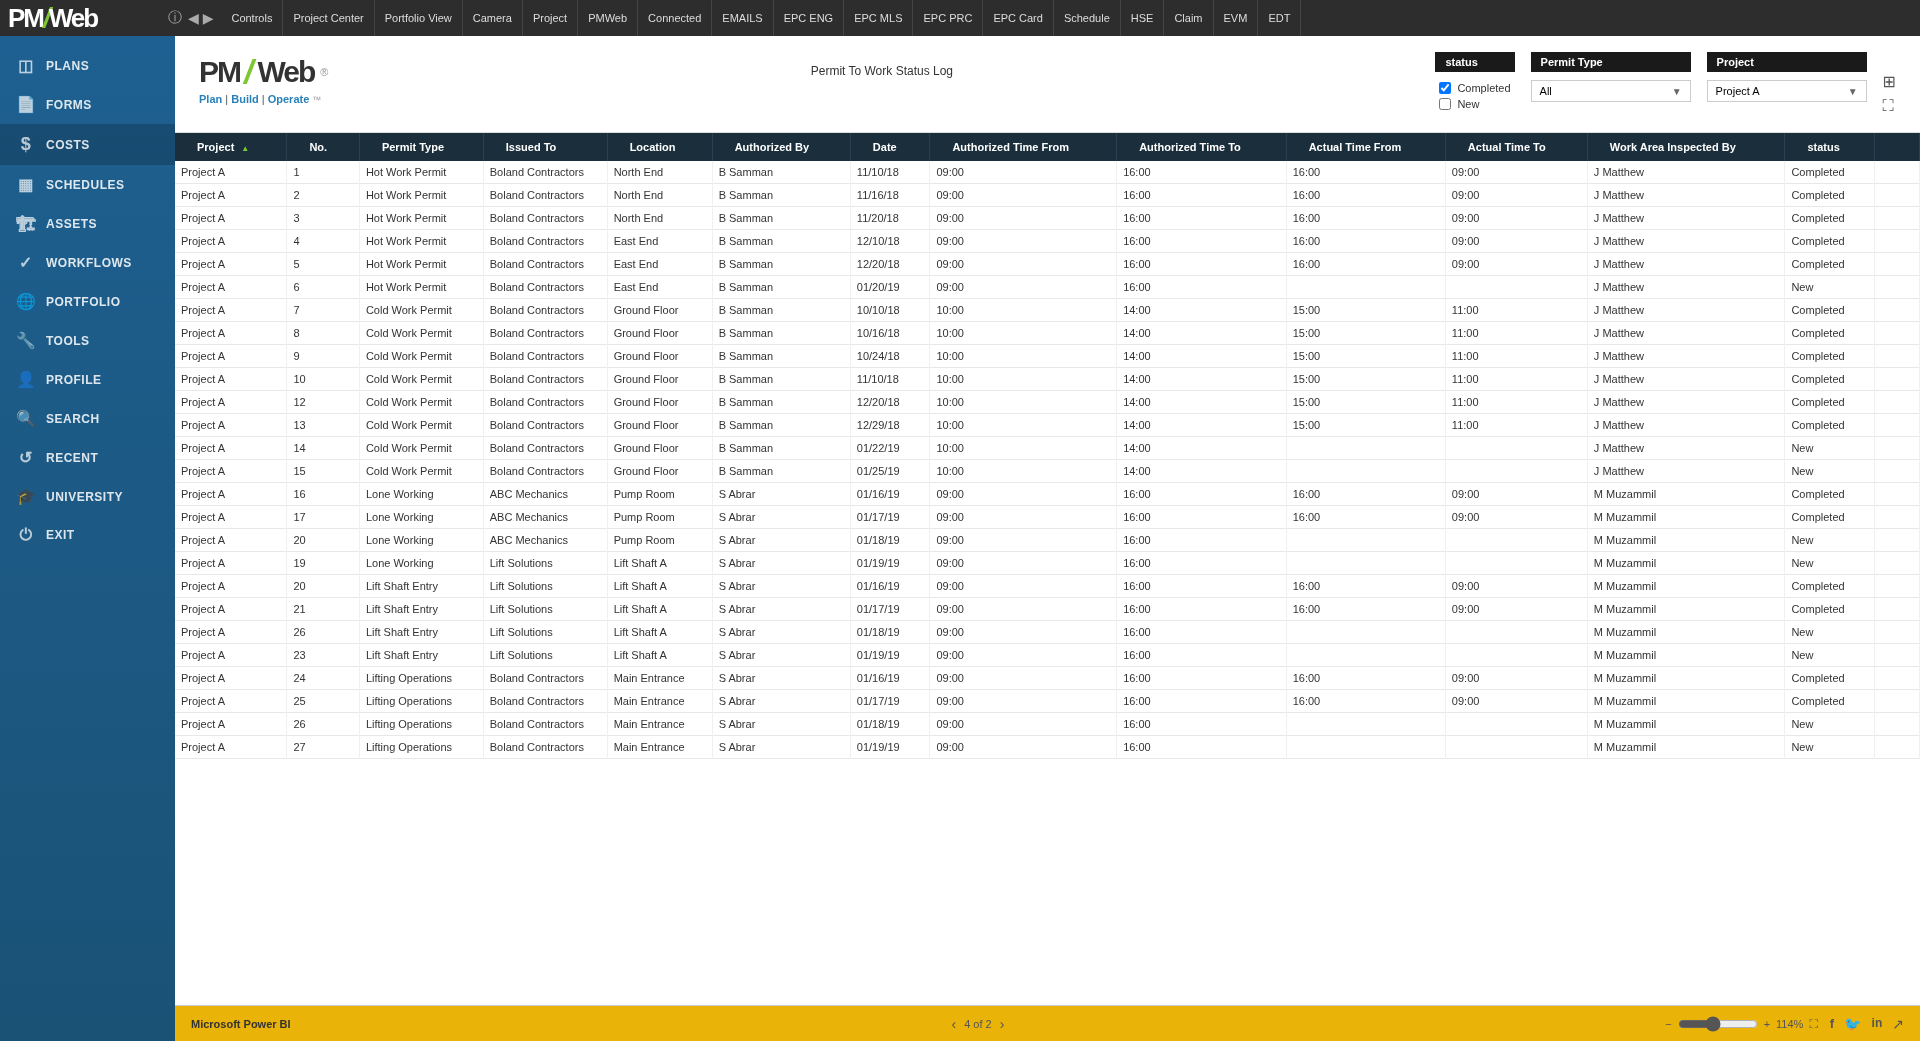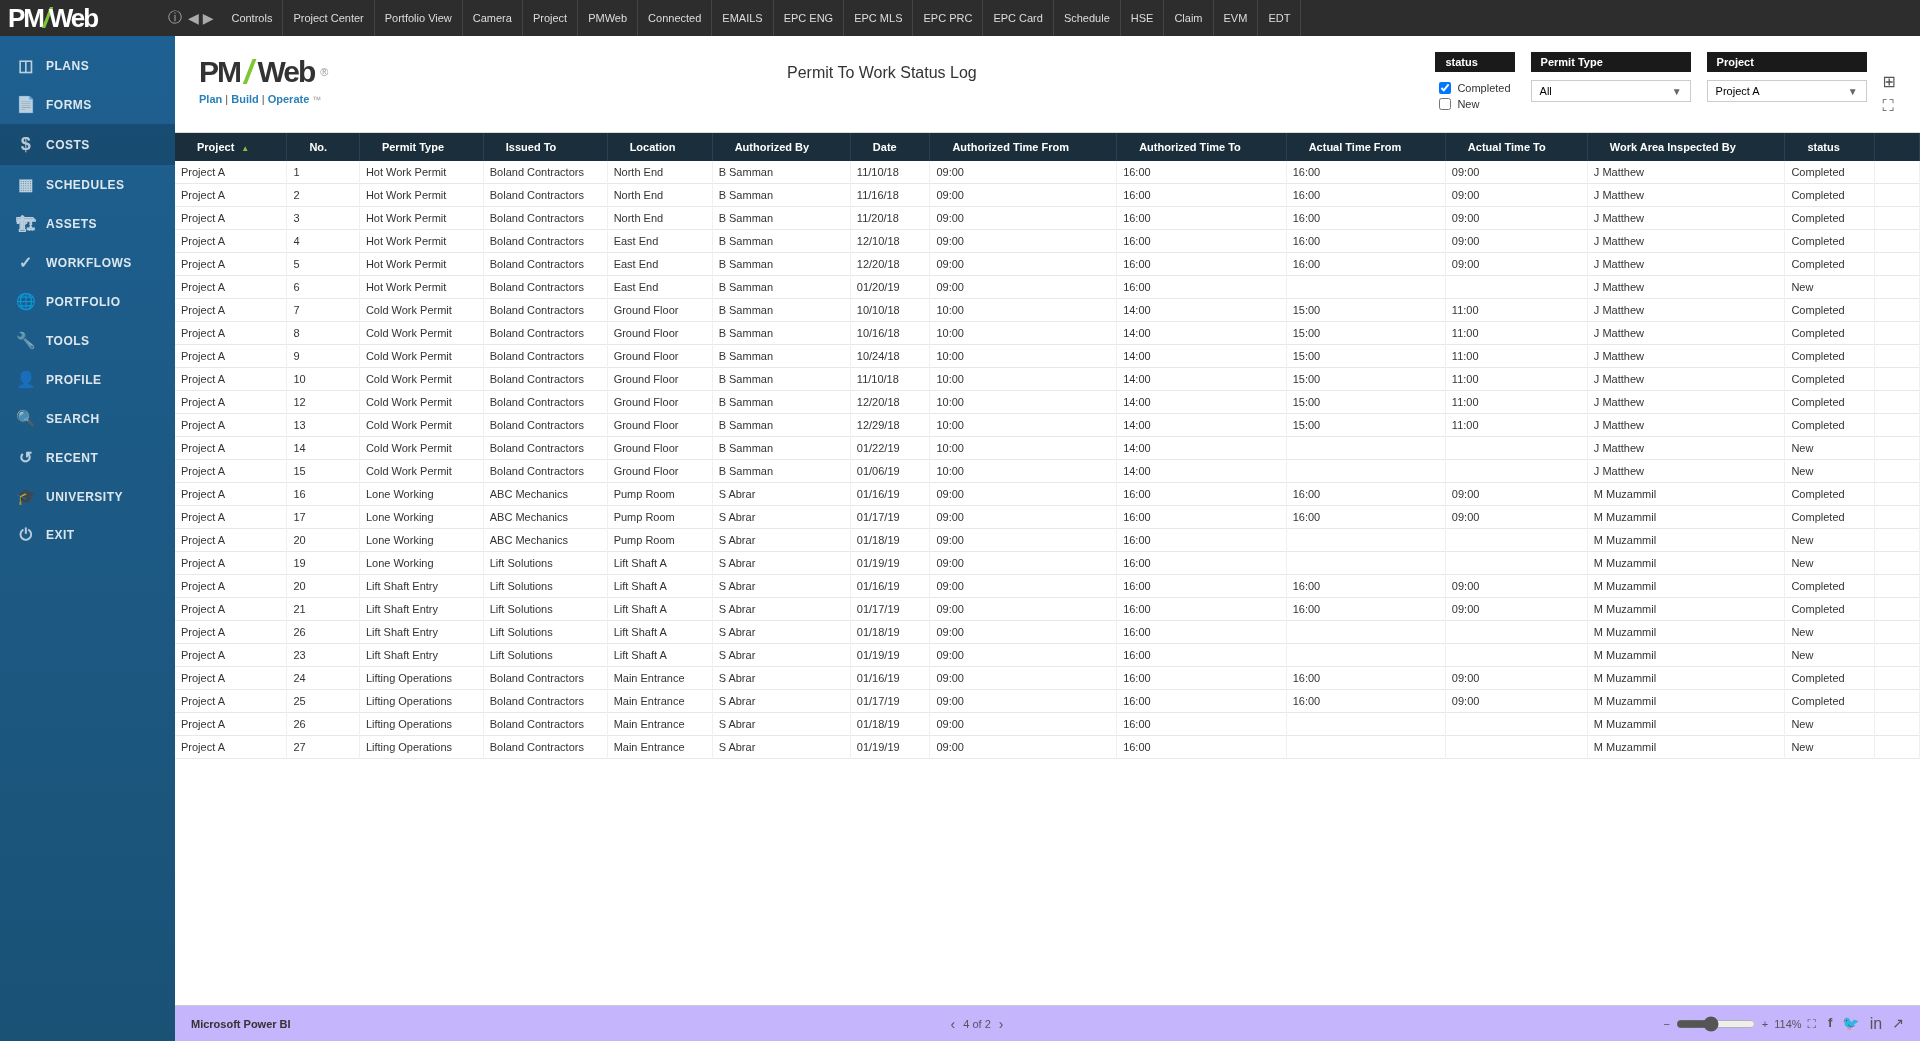--- a/index.html
+++ b/index.html
@@ -178,21 +178,21 @@
     tbody td {
       padding: 5px 6px;
       color: #333;
       border-right: 1px solid #f0f0f0;
       white-space: nowrap;
     }
     .sort-arrow { font-size: 8px; margin-left: 4px; color: #7dc832; }
 
     
     .bottom-bar {
-      background: #c4b5fd;
+      background: #eab308;
       border-top: 1px solid #ccc;
       height: 36px;
       display: flex;
       align-items: center;
       justify-content: space-between;
       padding: 8px 16px;
       flex-shrink: 0;
       font-size: 11px;
       color: #555;
       gap: 32px;
@@ -309,21 +309,21 @@
         <div class="tagline">
           <span style="color:#2980b9;font-weight:600;">Plan</span>
           <span style="color:#555;"> | </span>
           <span style="color:#2980b9;font-weight:600;">Build</span>
           <span style="color:#555;"> | </span>
           <span style="color:#2980b9;font-weight:600;">Operate</span>
           <span style="color:#999;font-size:9px;">™</span>
         </div>
       </div>
 
-      <div style="font-size:16px;font-weight:500;color:#333;padding-top:12px;">Permit To Work Status Log</div>
+      <div style="font-size:12px;font-weight:500;color:#333;padding-top:12px;">Permit To Work Status Log</div>
 
       <div class="filter-section">
 
         <div class="filter-group">
           <div class="filter-label">status</div>
           <div class="filter-options">
             <label class="filter-option">
               <input type="checkbox" checked="" style="">
               <span>Completed</span>
             </label>
@@ -586,21 +586,21 @@
               <td style="color: rgb(51, 51, 51);">New</td>
               <td></td>
             </tr>
             <tr>
               <td>Project A</td>
               <td>15</td>
               <td>Cold Work Permit</td>
               <td>Boland Contractors</td>
               <td>Ground Floor</td>
               <td>B Samman</td>
-              <td>01/06/19</td>
+              <td>01/25/19</td>
               <td>10:00</td>
               <td>14:00</td>
               <td></td>
               <td></td>
               <td>J Matthew</td>
               <td style="color: rgb(51, 51, 51);">New</td>
               <td></td>
             </tr>
             <tr>
               <td>Project A</td>
@@ -809,20 +809,20 @@
         <div style="display:flex;align-items:center;gap:6px;">
           <span style="cursor:pointer;">−</span>
           <input type="range" min="50" max="200" value="114" class="zoom-slider" style="">
           <span style="cursor:pointer;">+</span>
           <span>114%</span>
           <span style="cursor:pointer;font-size:12px;">⛶</span>
         </div>
         <div class="social-icons">
           <span class="social-icon" style="font-weight:bold;font-size:13px;">f</span>
           <span class="social-icon">🐦</span>
-          <span class="social-icon" style="font-weight:normal;font-size:16px;">in</span>
+          <span class="social-icon" style="font-weight:bold;font-size:12px;">in</span>
           <span class="social-icon">↗</span>
         </div>
       </div>
     </div>
 
   </div>
 </div>
 
 </body></html>

